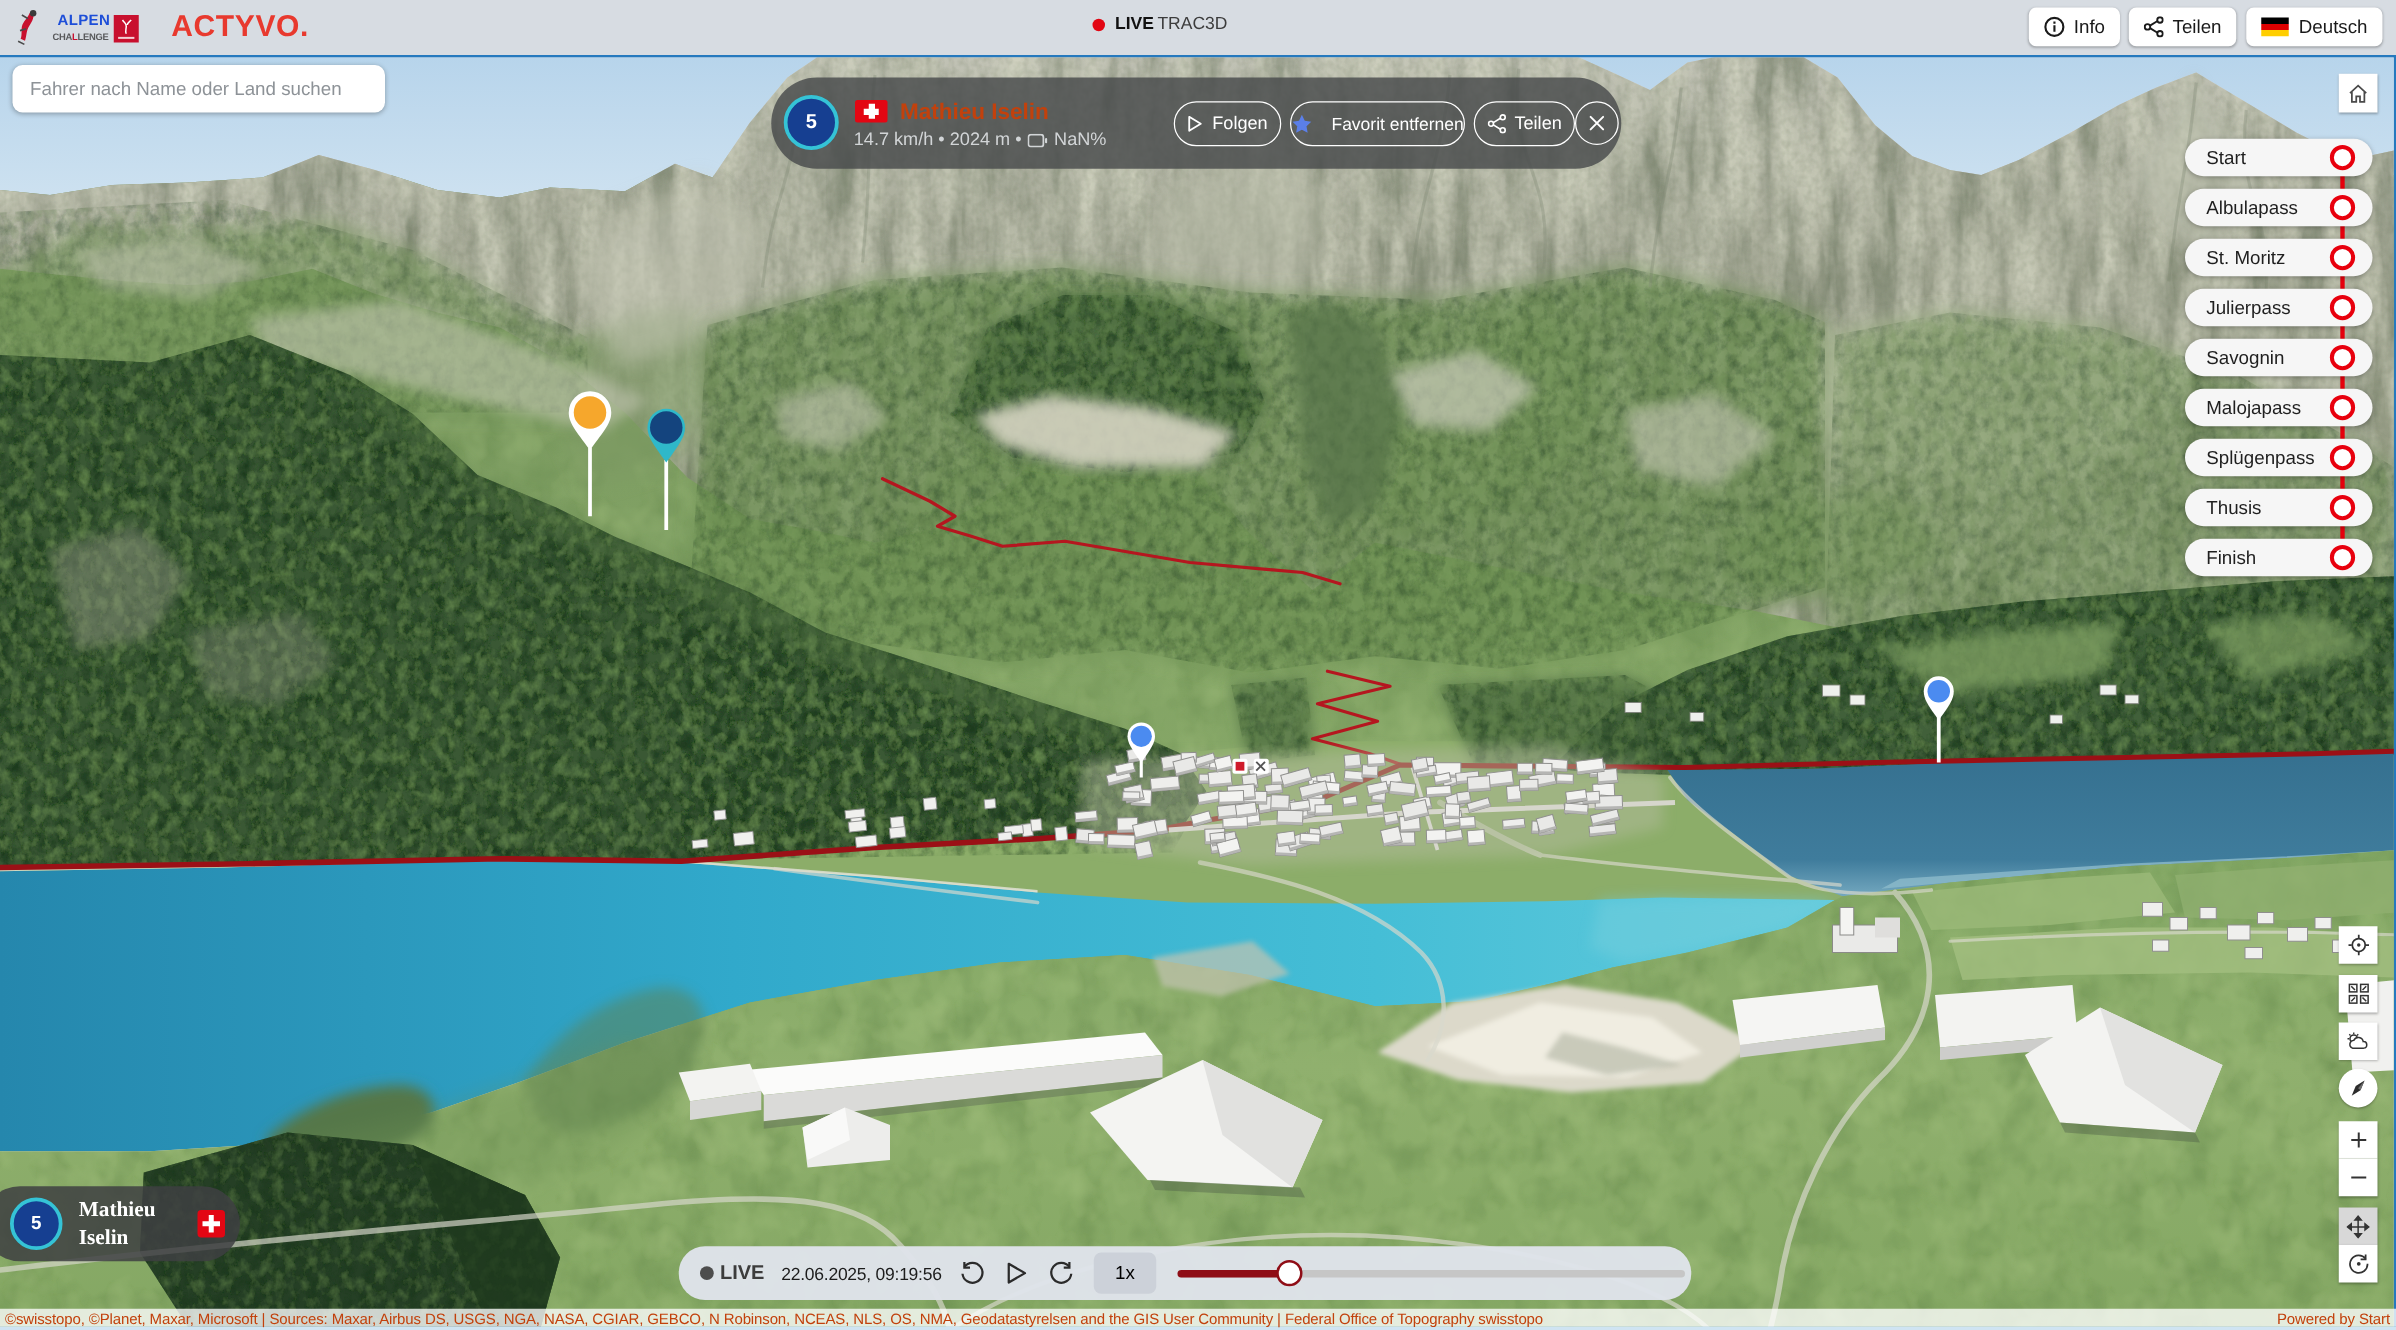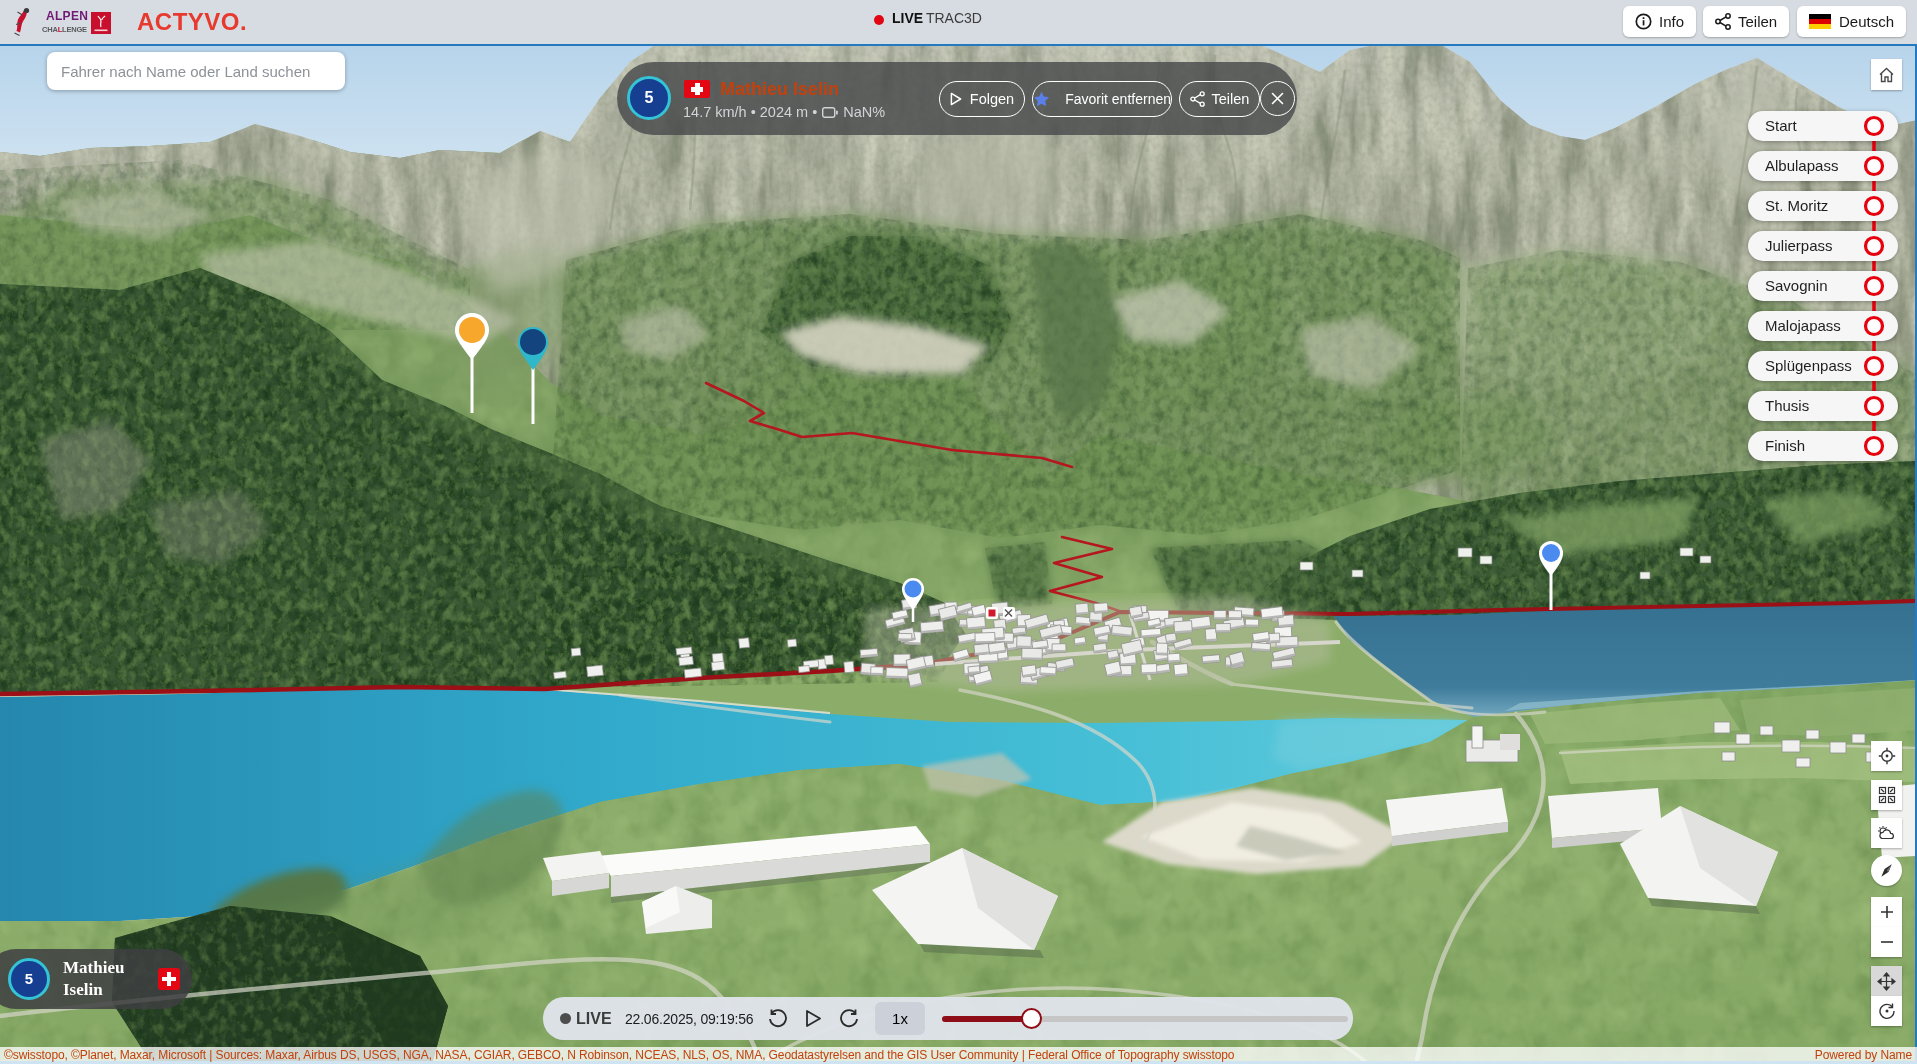--- a/index.html
+++ b/index.html
@@ -808,21 +808,21 @@
 <rect x="1003" y="607" width="12" height="12" rx="2" fill="#ffffff"></rect>
         <path d="M1005,609.5 L1012,616.5 M1012,609.5 L1005,616.5" stroke="#555" stroke-width="1.5"></path>
 </svg>
     </div>
 <div class="abs" style="left:0;top:0;width:1917px;height:44px;background:#d7dce2;">
  <svg class="abs" style="left:10px;top:6px" width="28" height="34" viewBox="0 0 28 34">
    <path d="M14,4 C12.5,8 9.5,10 8,13.5 C6.5,17 8,21.5 6.5,25 L10,26.5 C11.5,22 11,18 13.5,14.5 C16,11 17.5,7.5 16.5,4 Z" fill="#c8102e"></path>
    <path d="M7.5,6 L12.5,9 M6,18.5 L11,17 M4.5,27 L9.5,29.5" stroke="#4a4a4a" stroke-width="1.3"></path>
    <circle cx="16.5" cy="4.5" r="2.6" fill="#3a3a3a"></circle>
  </svg>
- <div class="abs" style="left:46px;top:9px;font-size:12px;font-weight:bold;color:#701a75;letter-spacing:0.3px;">ALPEN</div>
+ <div class="abs" style="left:46px;top:9px;font-size:12px;font-weight:bold;color:#1d4ed8;letter-spacing:0.3px;">ALPEN</div>
  <div class="abs" style="left:42px;top:25px;font-size:7.5px;font-weight:bold;color:#58595b;letter-spacing:-0.2px;">CHA<span style="color:#c8102e">L</span>LENGE</div>
  <div class="abs" style="left:91px;top:12px;width:20px;height:22px;background:#c8102e;">
    <svg width="20" height="22" viewBox="0 0 20 22">
           <path d="M7,4 C8.5,6.5 10,6.5 10,9 C10,11.5 9,12.5 10,15 M14,4 C12.5,5.5 10.8,6.3 10.8,8" stroke="#fff" stroke-width="1.2" fill="none"></path>
           <rect x="3.5" y="17.5" width="13" height="1.6" fill="#fff" opacity="0.8"></rect>
         </svg>
  </div>
  <div class="abs" style="left:137px;top:8px;font-size:24px;font-weight:bold;color:#e8392e;letter-spacing:0.5px;">ACTYVO.</div>
  <div class="abs" style="left:874px;top:15px;width:10px;height:10px;border-radius:50%;background:#e20613;"></div>
  <div class="abs" style="left:892px;top:10px;font-size:14px;font-weight:bold;color:#111;white-space:nowrap;">LIVE<span style="font-weight:normal;color:#3c3c3c"> TRAC3D</span></div>
@@ -841,21 +841,21 @@
           <circle cx="13" cy="14" r="2.2" fill="none" stroke="#1a1a1a" stroke-width="1.5"></circle>
           <path d="M5,7.5 L11,3.8 M5,9.5 L11,13.2" stroke="#1a1a1a" stroke-width="1.5"></path>
         </svg>
    <span style="font-size:15px;color:#1a1a1a;">Teilen</span>
  </div>
  <div class="abs" style="left:1797px;top:6px;height:31px;background:#fff;border-radius:6px;box-shadow:0 1px 2px rgba(0,0,0,0.25);display:flex;align-items:center;padding:0 12px;gap:8px;box-sizing:border-box;">
    <span style="display:inline-block;width:22px;height:15px;background:linear-gradient(to bottom,#000 33%,#d00 33%,#d00 66%,#ffce00 66%);"></span>
    <span style="font-size:15px;color:#1a1a1a;">Deutsch</span>
  </div>
 </div>
-<div class="abs" style="left:10px;top:52px;width:298px;height:38px;background:#fff;border-radius:8px;box-shadow:0 1px 4px rgba(0,0,0,0.3);display:flex;align-items:center;margin-left:37px;">
+<div class="abs" style="left:10px;top:52px;width:298px;height:38px;background:#fff;border-radius:8px;box-shadow:0 1px 4px rgba(0,0,0,0.3);display:flex;align-items:center;">
 <span style="margin-left:14px;font-size:15px;color:#8d9297;">Fahrer nach Name oder Land suchen</span>
     </div>
 <div class="abs" style="left:617px;top:62px;width:680px;height:73px;background:rgba(72,74,76,0.82);border-radius:37px;">
  <div class="abs" style="left:10px;top:14px;width:44px;height:44px;border-radius:50%;background:#163f91;border:3px solid #35c3d6;box-sizing:border-box;text-align:center;line-height:38px;color:#fff;font-weight:bold;font-size:16px;">5</div>
  <span class="abs" style="left:67px;top:18px;width:26px;height:18px;background:#e30613;border-radius:2px;">
    <span class="abs" style="left:10.5px;top:3px;width:5px;height:12px;background:#fff;"></span>
    <span class="abs" style="left:7px;top:6.5px;width:12px;height:5px;background:#fff;"></span>
  </span>
  <span class="abs" style="left:103px;top:17px;color:#c2410c;font-weight:bold;font-size:18px;white-space:nowrap;">Mathieu Iselin</span>
  <div class="abs" style="left:66px;top:42px;color:#d2d5d7;font-size:14.5px;white-space:nowrap;display:flex;align-items:center;gap:5px;">
@@ -1008,14 +1008,14 @@
       </svg>
  <div class="abs" style="left:332px;top:5px;width:50px;height:33px;background:#ccd1d9;border-radius:6px;text-align:center;line-height:33px;font-size:15px;color:#000000;">1x</div>
  <div class="abs" style="left:399px;top:19px;width:406px;height:6px;border-radius:3px;background:#c6c6c6;">
    <div class="abs" style="left:0;top:0;width:89px;height:6px;border-radius:3px;background:#8f0d16;"></div>
    <div class="abs" style="left:79px;top:-8px;width:21px;height:21px;border-radius:50%;background:#fff;border:2px solid #8f0d16;box-sizing:border-box;"></div>
  </div>
 </div>
 <div class="abs" style="left:0;top:1061px;width:1917px;height:3px;background:#cfe4f2;"></div>
 <div class="abs" style="left:0;top:1047px;width:1917px;height:14px;background:rgba(255,255,255,0.78);font-size:12px;letter-spacing:-0.1px;color:#c2410c;">
 <span class="abs" style="left:4px;top:1px;white-space:nowrap;">©swisstopo, ©Planet, Maxar, Microsoft | Sources: Maxar, Airbus DS, USGS, NGA, NASA, CGIAR, GEBCO, N Robinson, NCEAS, NLS, OS, NMA, Geodatastyrelsen and the GIS User Community | Federal Office of Topography swisstopo</span>
-<span class="abs" style="right:5px;top:1px;white-space:nowrap;">Powered by Name</span>
+<span class="abs" style="right:5px;top:1px;white-space:nowrap;">Powered by Start</span>
 </div>
 </div>
 </body></html>

